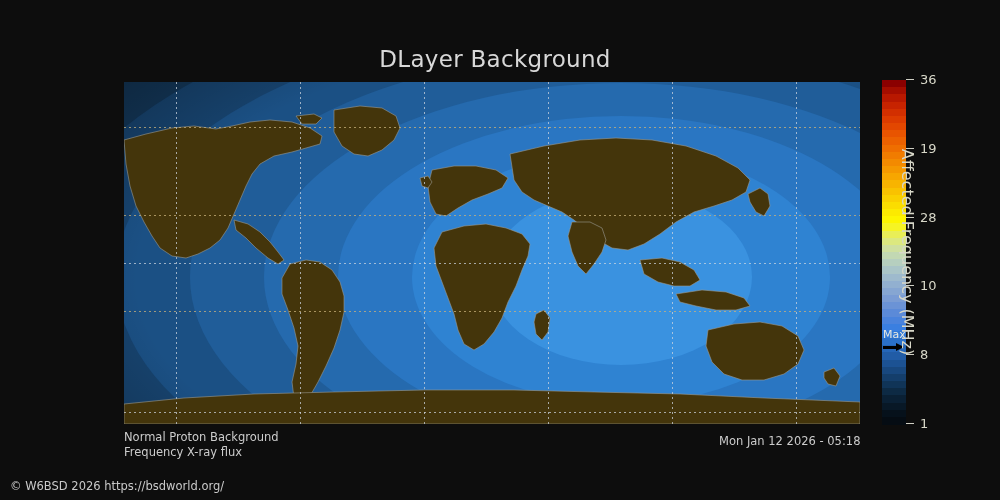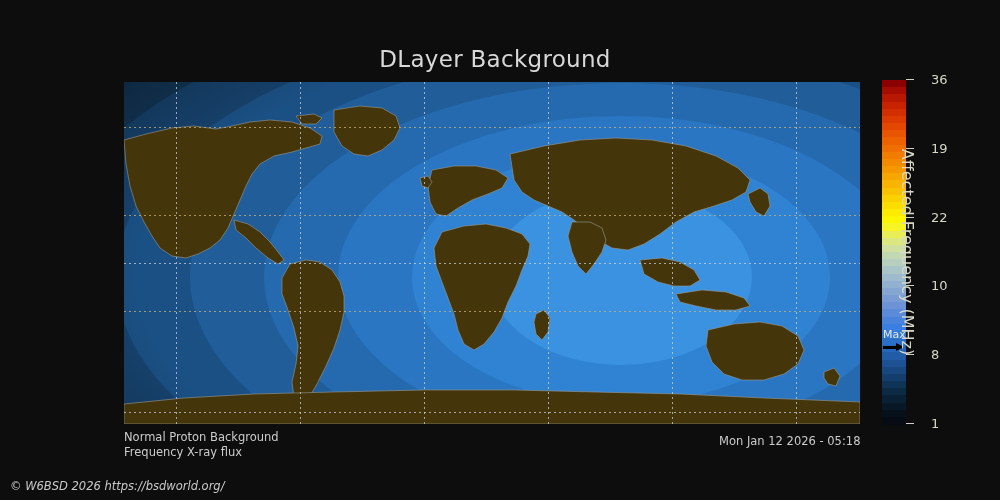--- a/index.html
+++ b/index.html
@@ -57,39 +57,39 @@
         opacity:.72;}
   .gl-h.tropic{background:repeating-linear-gradient(to right,#c9b27a 0 2px,transparent 2px 5px);opacity:.75;}
 
   
   .cbar-wrap{position:absolute;left:882px;top:80px;width:24px;height:344px;}
   .cbar{position:absolute;left:0;top:0;width:24px;height:344px;}
   .cbar-seg{position:absolute;left:0;width:24px;}
   .cbar-ticks{position:absolute;left:24px;top:0;width:70px;height:344px;}
   .tick{position:absolute;left:0;height:0;}
   .tick i{position:absolute;left:0;top:-1px;width:8px;height:1px;background:#cfcfc4;display:block;}
-  .tick span{position:absolute;left:25px;top:-9px;color:#d7d7c8;font-size:13px;line-height:18px;white-space:nowrap;}
+  .tick span{position:absolute;left:14px;top:-9px;color:#d7d7c8;font-size:13px;line-height:18px;white-space:nowrap;}
   .cbar-label{
     position:absolute;left:919px;top:80px;width:344px;height:24px;
     transform-origin:0 0;transform:rotate(90deg) translateX(0);
     color:#d7d7c8;font-size:16px;text-align:center;line-height:24px;
   }
   .maxmark{position:absolute;left:0;width:24px;height:22px;}
   .maxmark .mx-txt{position:absolute;left:1px;top:-3px;font-size:11px;color:#e8e8e0;line-height:11px;}
   .maxmark .mx-arrow{position:absolute;left:1px;top:11px;width:22px;height:8px;}
   .maxmark .mx-arrow .shaft{position:absolute;left:0;top:3px;width:15px;height:3px;background:#000;}
   .maxmark .mx-arrow .head{position:absolute;left:13px;top:0;width:0;height:0;
       border-top:4px solid transparent;border-bottom:4px solid transparent;border-left:8px solid #000;}
 
   
   .note{position:absolute;left:124px;color:#cccccc;font-size:11.5px;}
   .note.l1{top:430px;}
   .note.l2{top:445px;}
   .stamp{position:absolute;left:719px;top:434px;color:#cccccc;font-size:11.5px;}
-  .credit{position:absolute;left:10px;top:479px;color:#c9c9c9;font-size:11.5px;font-style:italic;}
+  .credit{position:absolute;left:10px;top:479px;color:#c9c9c9;font-size:11.5px;}
 </style>
 </head>
 <body>
 
 <div id="root">
 
   <div class="title">DLayer Background</div>
 
   <div class="map-frame">
     <div class="map-ocean"></div>
@@ -236,21 +236,21 @@
         <div class="tick" style="top: 0px;">
           <i></i>
           <span>36</span>
         </div>
         <div class="tick" style="top: 68.8px;">
           <i></i>
           <span>19</span>
         </div>
         <div class="tick" style="top: 137.6px;">
           <i></i>
-          <span>22</span>
+          <span>28</span>
         </div>
         <div class="tick" style="top: 206.4px;">
           <i></i>
           <span>10</span>
         </div>
         <div class="tick" style="top: 275.2px;">
           <i></i>
           <span>8</span>
         </div>
         <div class="tick" style="top: 344px;">

